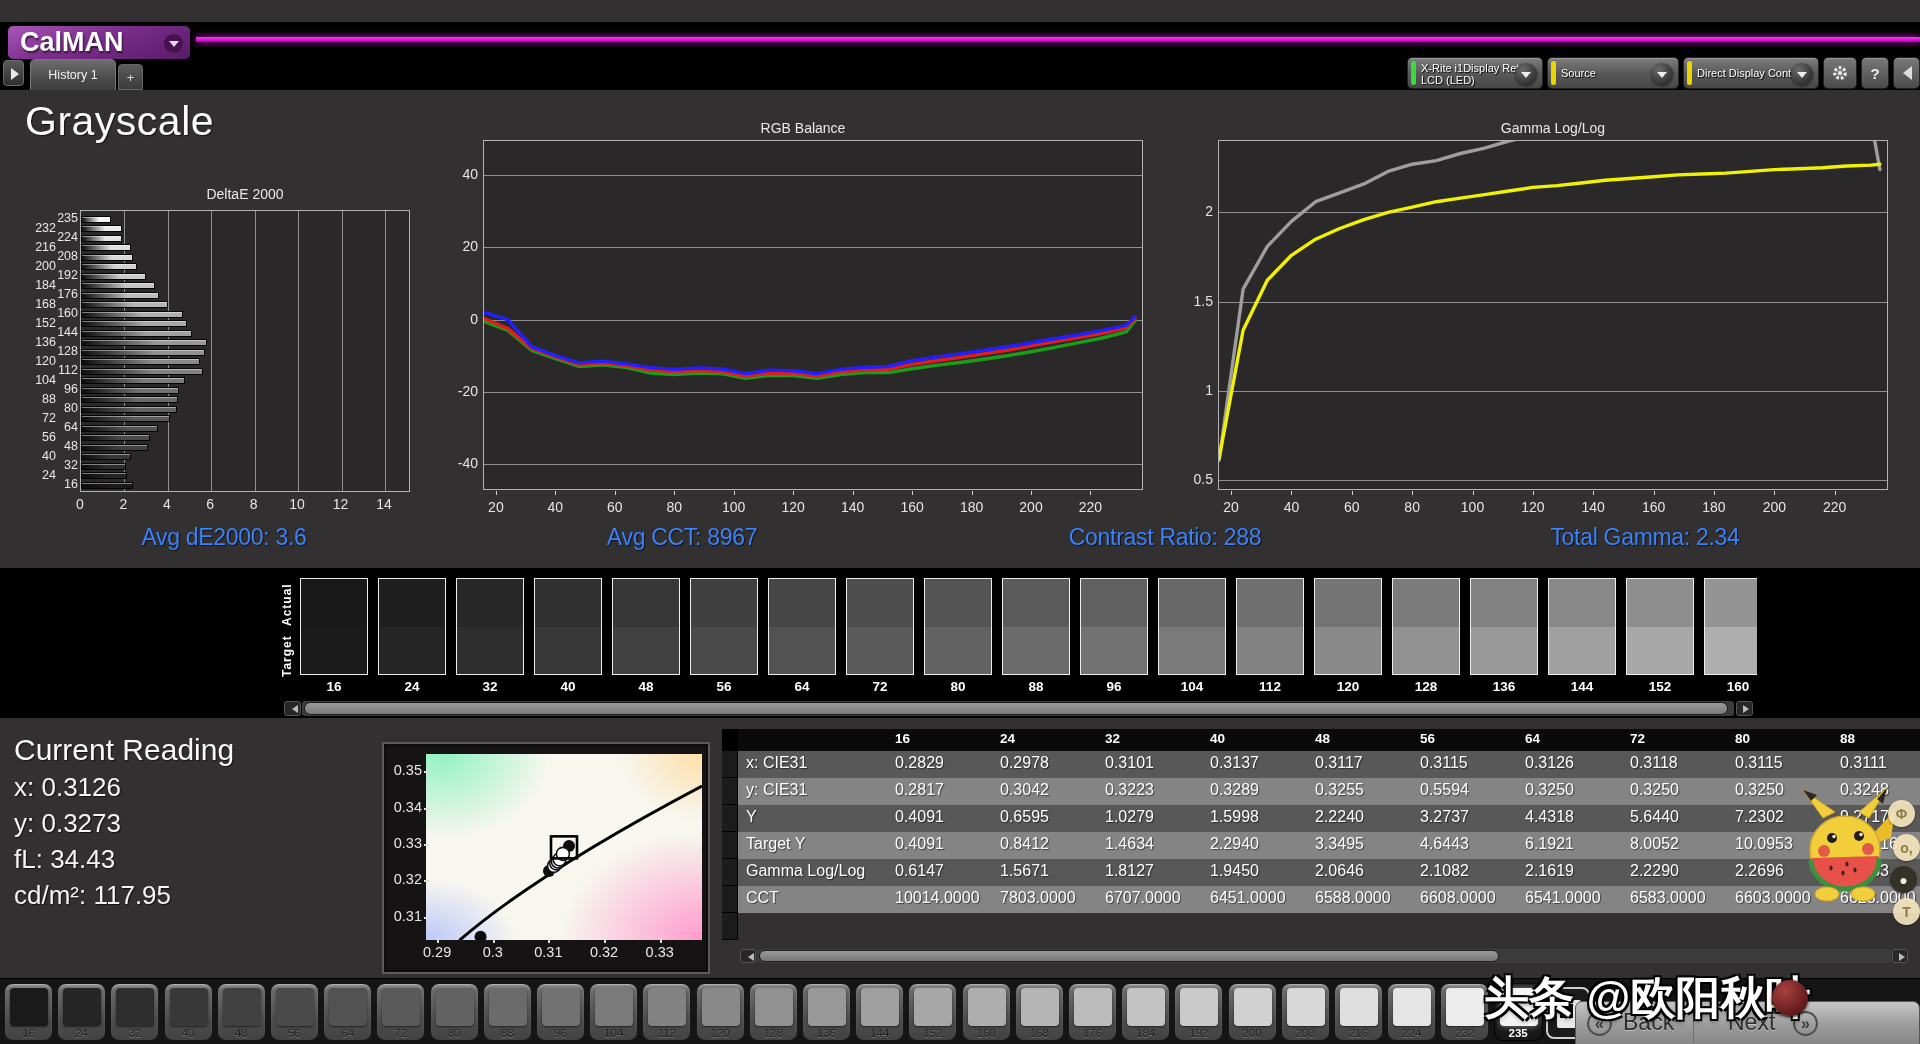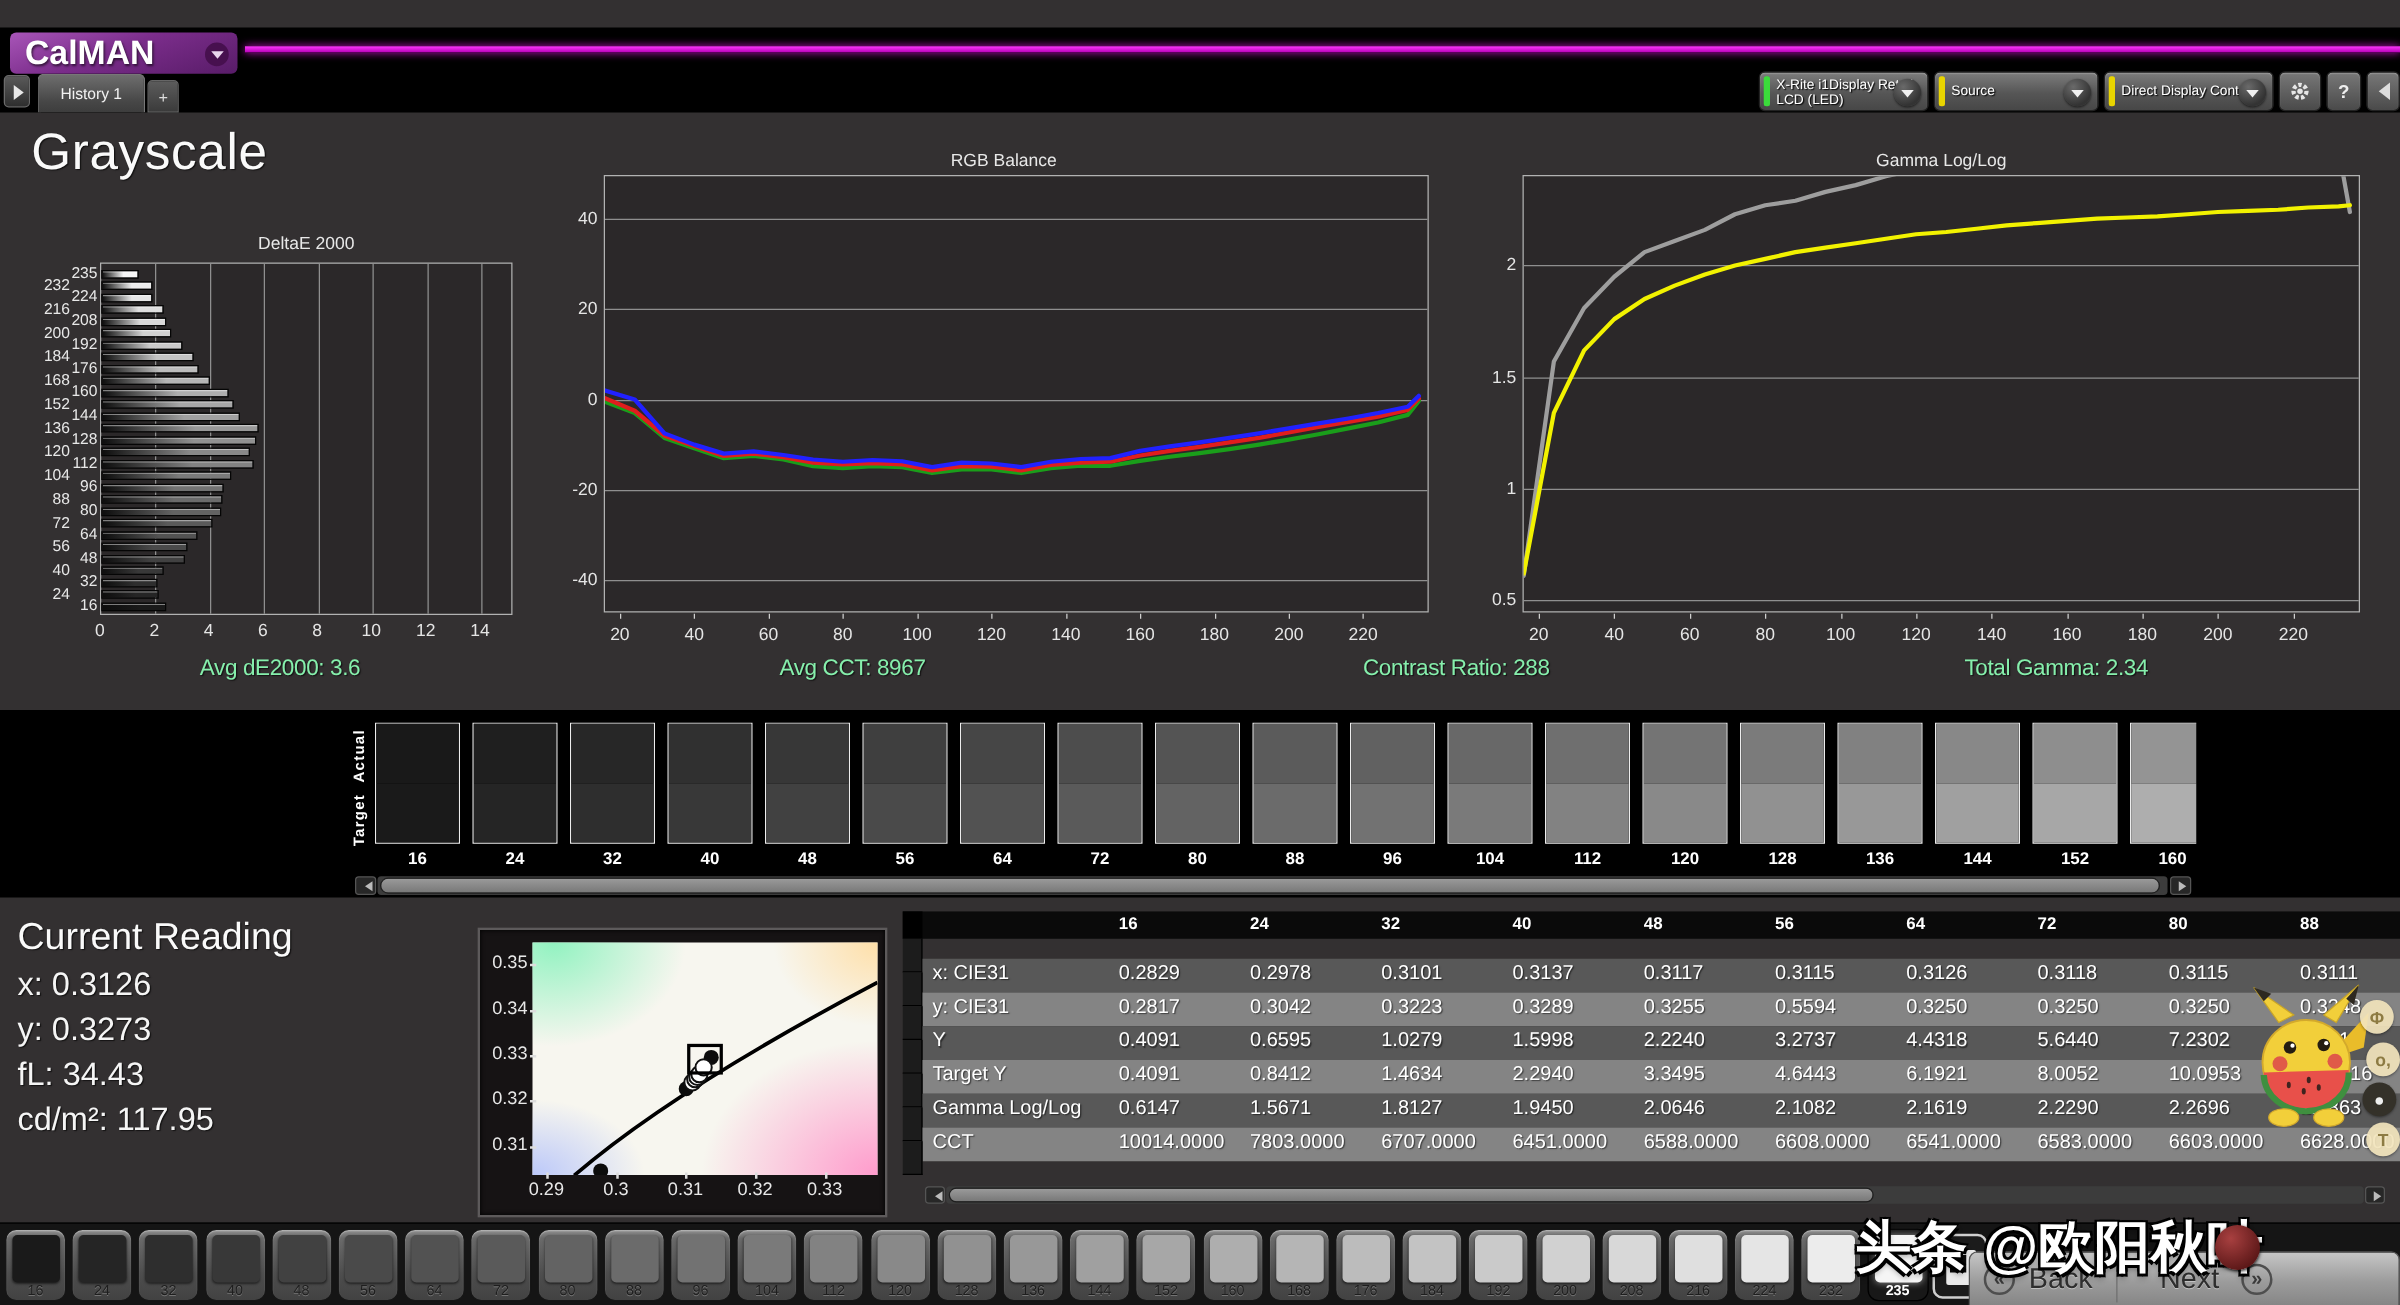--- a/index.html
+++ b/index.html
@@ -59,21 +59,21 @@
   #page-title{position:absolute;left:25px;top:98px;font-size:41px;color:#fafafa;letter-spacing:.5px;}
   .chart-title{position:absolute;font-size:14px;color:#e8e8e8;text-align:center;width:300px;}
   .plot{position:absolute;background:#2b2829;border:1px solid #b2b2b2;}
   .hgrid{position:absolute;left:0;right:0;height:1px;background:#8f8f8f;}
   .vgrid{position:absolute;top:0;bottom:0;width:1px;background:#8f8f8f;}
   .ylbl{position:absolute;width:34px;text-align:right;font-size:14px;color:#e5e5e5;}
   .xlbl{position:absolute;width:44px;text-align:center;font-size:14px;color:#e5e5e5;}
   .xtickmark{position:absolute;width:1px;height:4px;background:#cfcfcf;}
   .debar{position:absolute;left:0;height:7px;border:1px solid #050505;box-shadow:inset 0 1px 0 rgba(255,255,255,.45);}
   .deylbl{position:absolute;width:32px;text-align:right;font-size:12.5px;color:#e8e8e8;}
-  .stat{position:absolute;top:524px;transform:translateX(-50%);font-size:18px;color:#86efac;white-space:nowrap;letter-spacing:-0.3px;}
+  .stat{position:absolute;top:524px;transform:translateX(-50%);font-size:23px;color:#3b82f6;white-space:nowrap;letter-spacing:-0.3px;}
 
   
   #swatch-strip{position:absolute;left:0;top:568px;width:1920px;height:150px;background:#000;overflow:hidden;}
   .vlabel{position:absolute;left:280px;width:16px;font-size:12px;font-weight:700;color:#fff;
     writing-mode:vertical-rl;transform:rotate(180deg);text-align:center;letter-spacing:1px;}
   #swatch-row{position:absolute;left:300px;top:10px;width:1457px;height:124px;overflow:hidden;}
   .swatch{position:absolute;top:0;width:68px;height:97px;border:1px solid #ededed;}
   .swatch .half{position:absolute;left:0;width:100%;height:50%;}
   .swatch-label{position:absolute;width:68px;text-align:center;top:101px;font-size:13.5px;font-weight:700;color:#fff;text-shadow:1px 1px 1px #000;}
   .sb-track{position:absolute;background:#3c3c3c;border-radius:3px;}
@@ -89,21 +89,21 @@
   #cie-box{position:absolute;left:382px;top:742px;width:328px;height:232px;background:#161314;border:2px solid #5d5a5b;box-shadow:inset 0 0 4px #000;}
   #cie-plot{position:absolute;left:42px;top:10px;width:276px;height:186px;}
   .cie-ylbl{position:absolute;left:0;width:38px;text-align:right;font-size:14.5px;color:#e8e8e8;}
   .cie-xlbl{position:absolute;width:44px;text-align:center;top:200px;font-size:14.5px;color:#e8e8e8;}
   .cie-tick{position:absolute;background:#ddd;}
 
   
   #grid-table{position:absolute;left:722px;top:729px;width:1198px;height:218px;overflow:hidden;}
   .thead{position:absolute;left:0;top:0;width:100%;height:22px;background:#0a0a0a;}
   .thcell{position:absolute;top:2px;font-size:13.5px;font-weight:700;color:#fff;padding-left:6px;}
-  .trow{position:absolute;left:16px;width:1182px;height:27px;margin-top:16px;}
+  .trow{position:absolute;left:16px;width:1182px;height:27px;}
   .tgut{position:absolute;left:0;width:16px;height:27px;background:#1c1c1c;border-bottom:1px solid #000;border-right:1px solid #000;}
   .tcell{position:absolute;top:3px;font-size:16px;color:#fff;text-shadow:1px 1px 1px rgba(0,0,0,.55);white-space:nowrap;}
 
   
   #patchbar{position:absolute;left:0;top:978px;width:1920px;height:66px;background:#151515;border-top:1px solid #000;}
   .patchbtn{position:absolute;top:4px;width:49px;height:58px;border-radius:9px;border:1px solid #161616;
     background:linear-gradient(180deg,#8f8f8f,#6a6a6a 12%,#4e4e4e 62%,#424242);box-shadow:inset 0 1px 1px rgba(255,255,255,.35);}
   .patchbtn .chip{position:absolute;left:5px;top:4px;width:38px;height:38px;border-radius:4px;box-shadow:0 1px 2px rgba(0,0,0,.55);}
   .patchbtn .plab{position:absolute;left:0;top:43px;width:100%;text-align:center;font-size:11.5px;color:#1e1e1e;text-shadow:0 1px 0 rgba(255,255,255,.25);}
   .patchbtn.selected{background:#181818;border-color:#000;box-shadow:none;}

